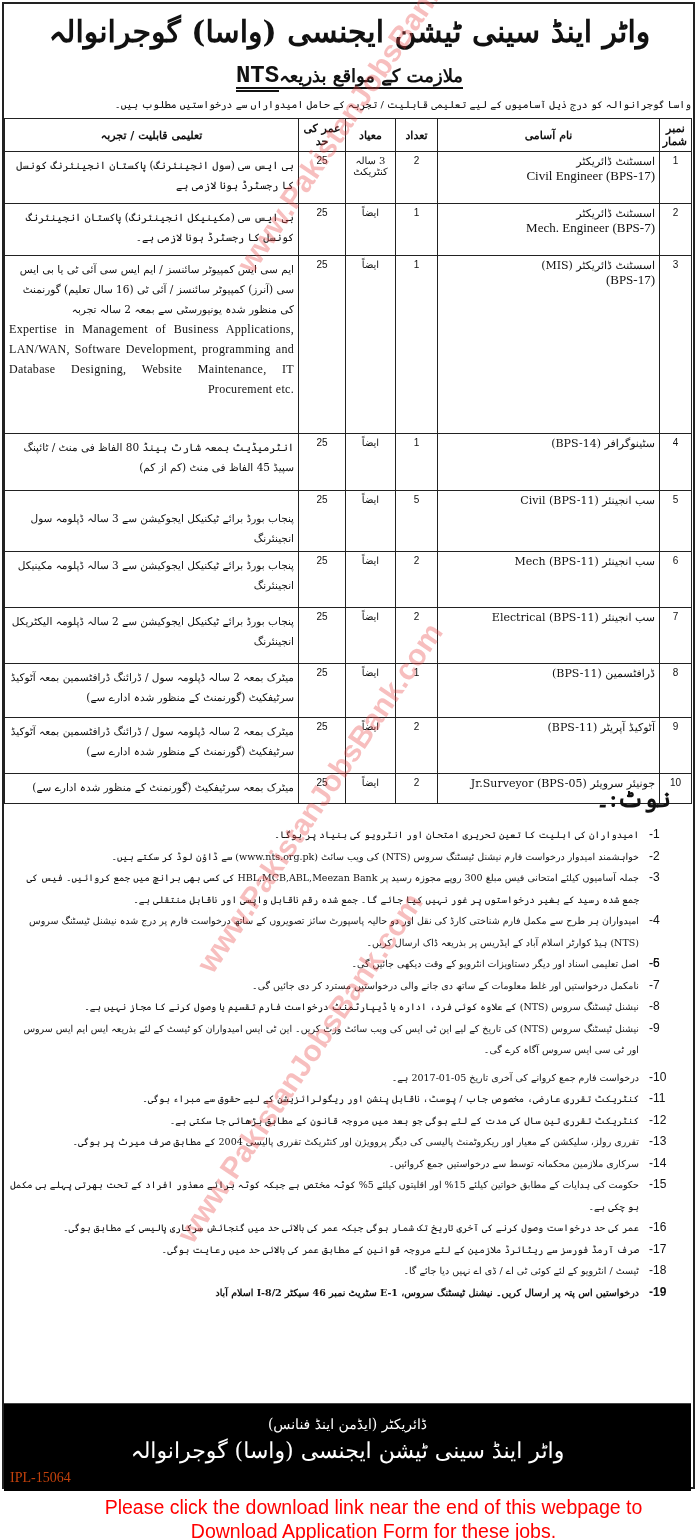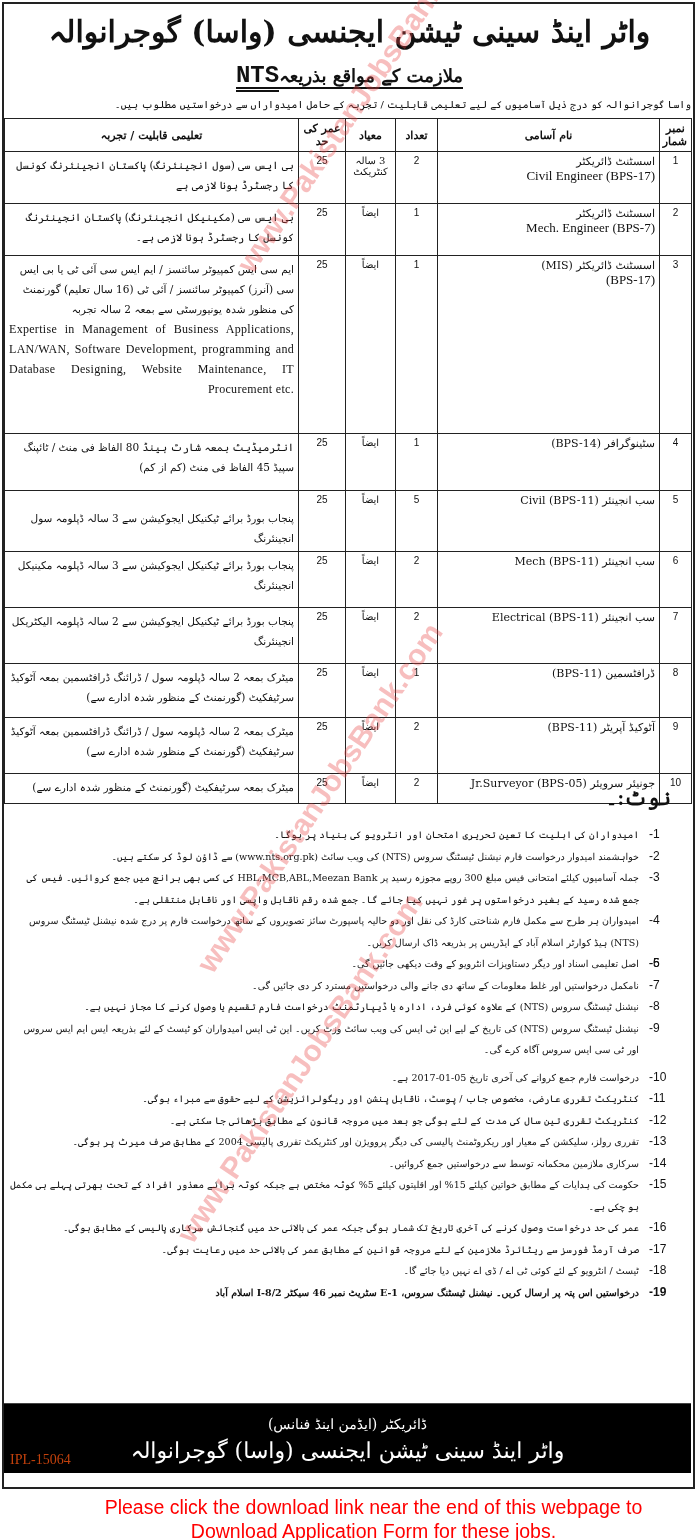--- a/index.html
+++ b/index.html
@@ -27,28 +27,28 @@
     td.num, td.count, td.age, td.dur { text-align: center; font-family: "Liberation Sans", sans-serif; font-size: 13px; margin-top: 28px; }
     td.dur { font-family: "DejaVu Serif", serif; font-size: 10px; }
     td.post { text-align: right; }
     .post-ur { font-family: "DejaVu Serif", serif; font-size: 11px; display: block; }
     .post-en { font-family: Liberation Serif, serif; font-size: 13px; display: block; direction: ltr; text-align: right; }
     .qual-ur { font-family: "DejaVu Serif", serif; font-size: 10.5px; line-height: 20px; text-align: right; display: block; }
     .qual-en { font-family: Liberation Serif, serif; font-size: 12px; line-height: 20px;
                direction: ltr; text-align: justify; text-align-last: right; display: block; letter-spacing: 0.3px; }
 
     .notes-title { position: absolute; right: 28px; top: 786px; font-family: Liberation Serif, serif;
-                   font-weight: bold; font-size: 20px; direction: rtl; }
+                   font-weight: bold; font-size: 23px; direction: rtl; }
     .notes { position: absolute; left: 10px; right: 12px; top: 824px; direction: rtl; }
     .note { position: relative; padding-right: 48px; font-family: "DejaVu Serif", serif;
             font-size: 9.5px; line-height: 21.5px; text-align: right; }
     .note .n { position: absolute; right: 4px; top: 0; font-family: "Liberation Sans", sans-serif;
                font-size: 12px; direction: ltr; width: 34px; text-align: left; }
 
-    .footer { position: absolute; left: 4px; top: 1403px; width: 687px; height: 70px;
+    .footer { position: absolute; left: 4px; top: 1403px; width: 687px; height: 88px;
               background: #000; color: #fff; border-top: 1px solid #444; box-sizing: border-box; }
     .footer .sig1 { position: absolute; left: 0; right: 0; top: 12px; text-align: center;
                     font-family: "DejaVu Serif", serif; font-size: 14px; direction: rtl; }
     .footer .sig2 { position: absolute; left: 0; right: 0; top: 34px; text-align: center;
                     font-family: "DejaVu Serif", serif; font-size: 22px; direction: rtl; }
     .footer .ipl { position: absolute; left: 6px; bottom: 5px; font-family: "Liberation Serif", serif;
                    font-size: 14px; color: #c2410c; }
 
     .download { position: absolute; left: 0; right: 0; top: 1495px; text-align: center;
                 color: #ff0000; font-family: "Liberation Sans", sans-serif; font-size: 19.5px; line-height: 24px; }

